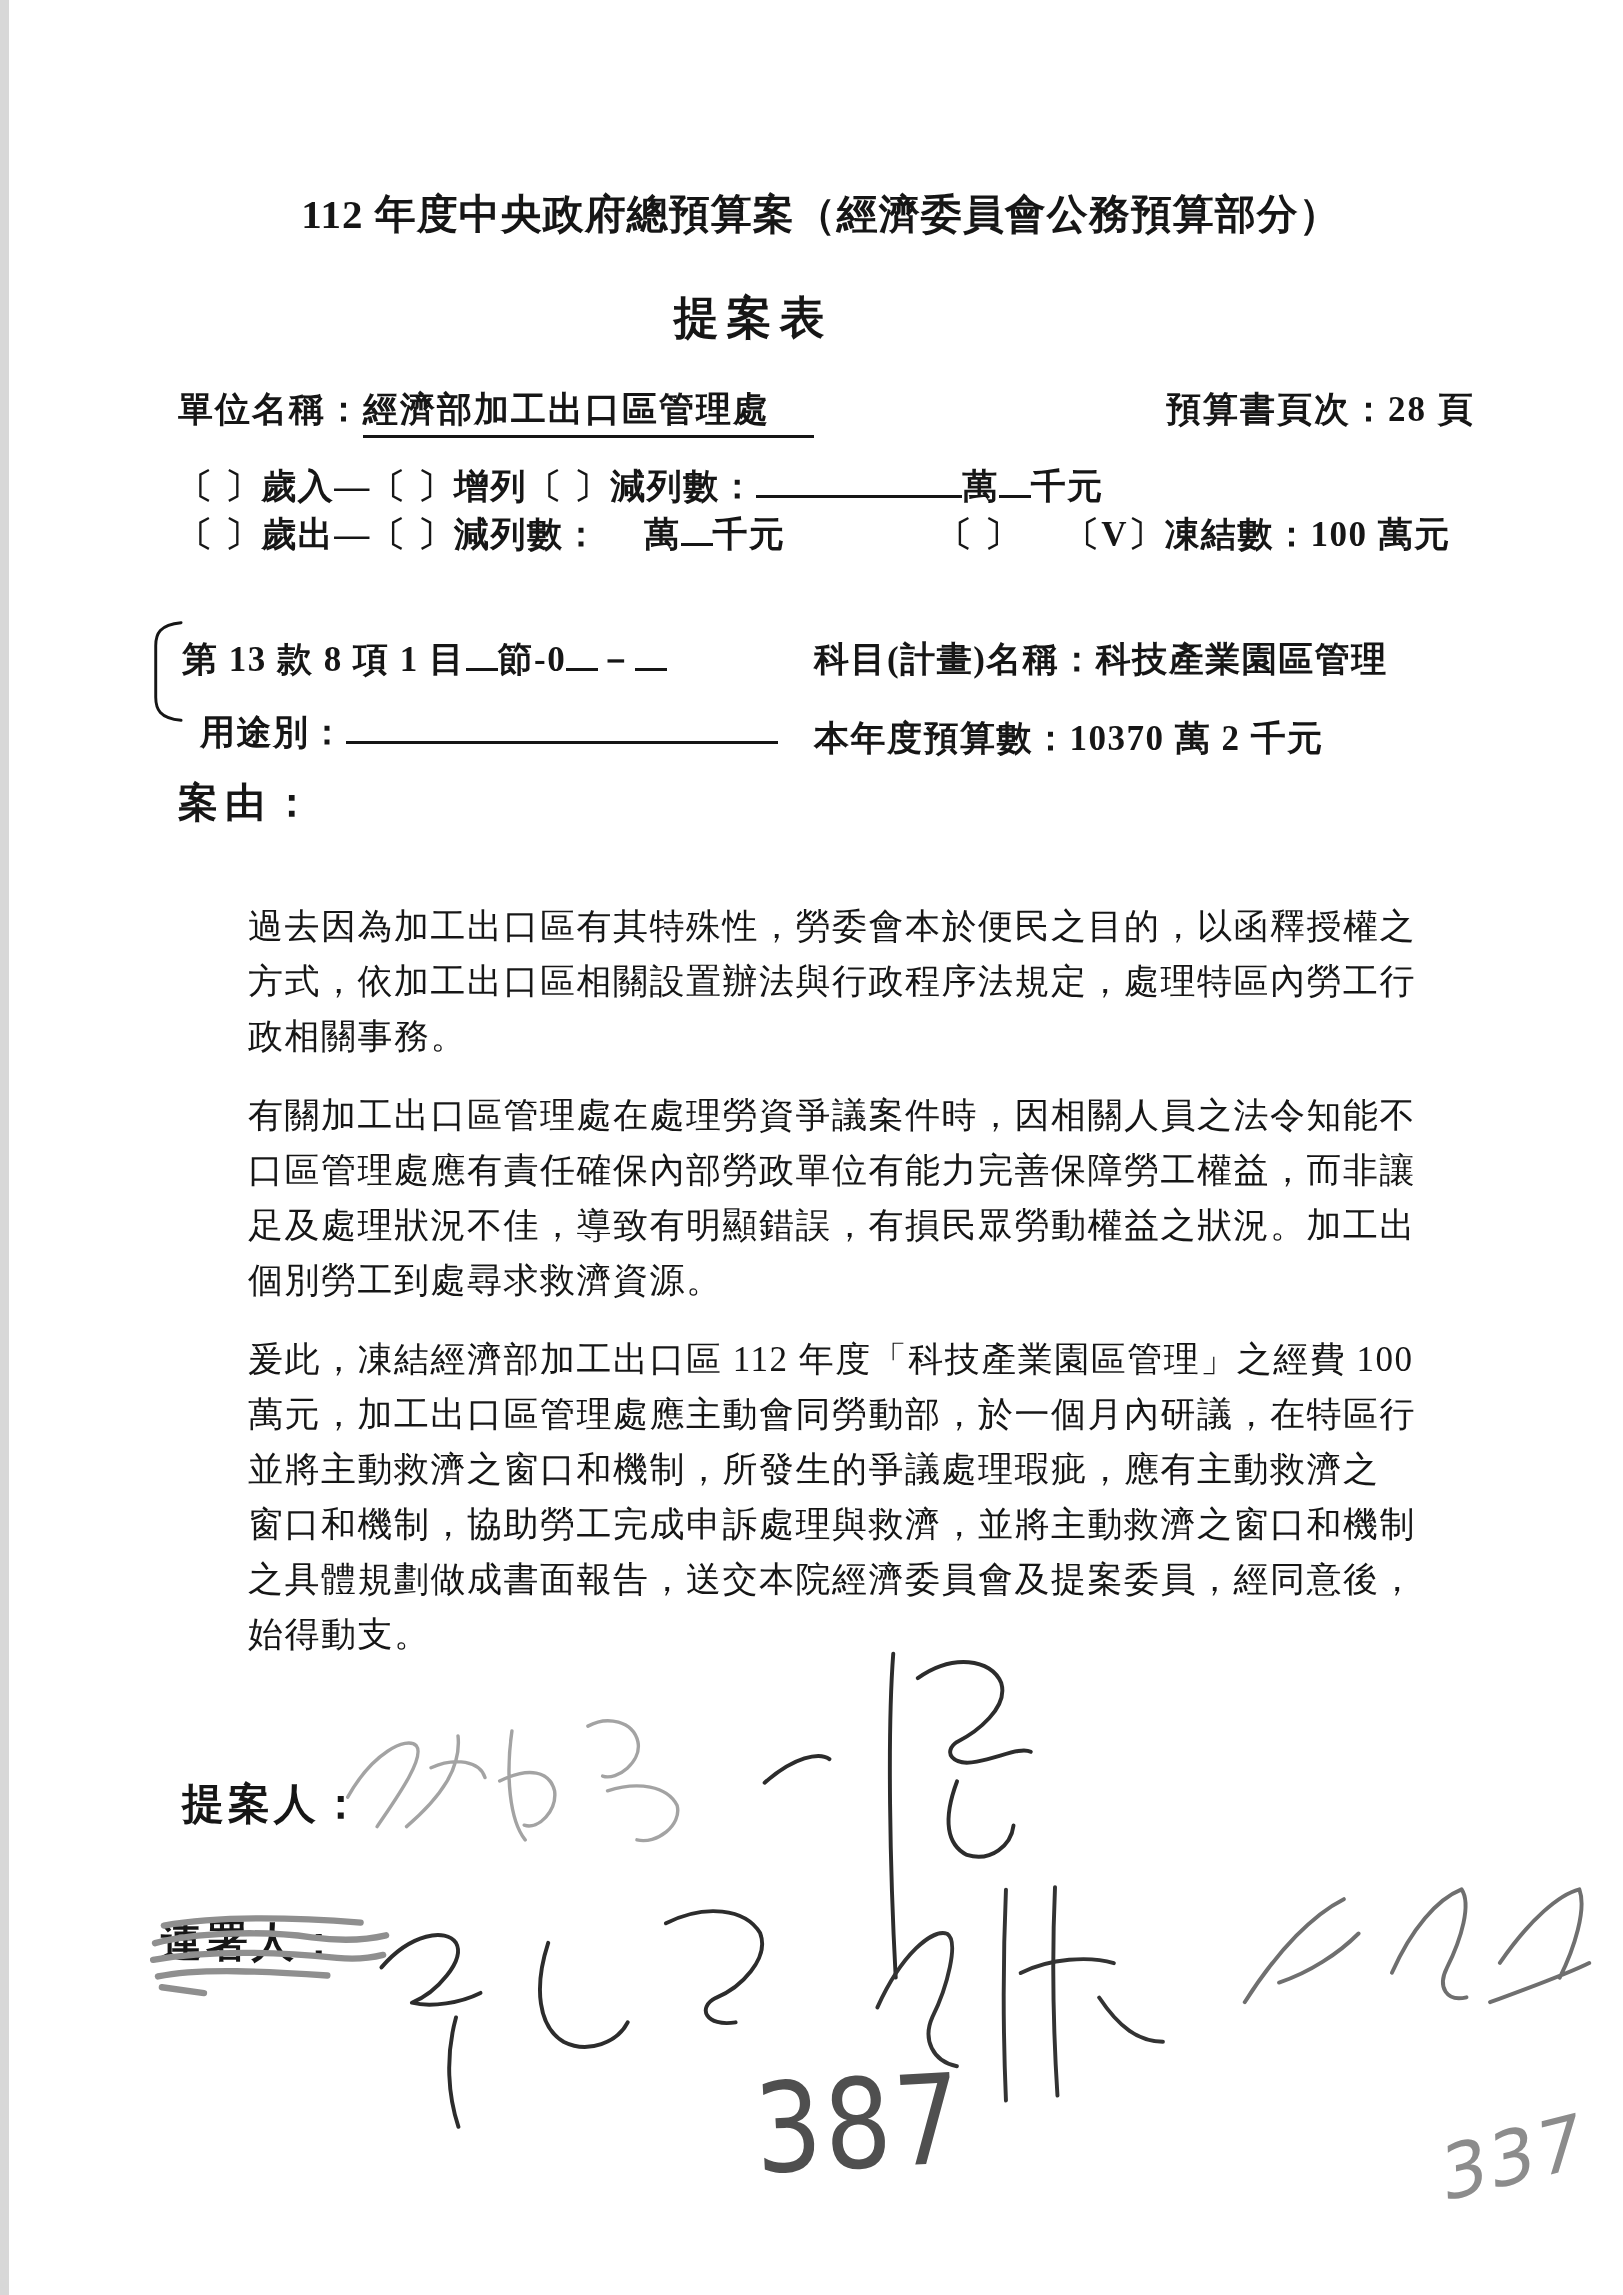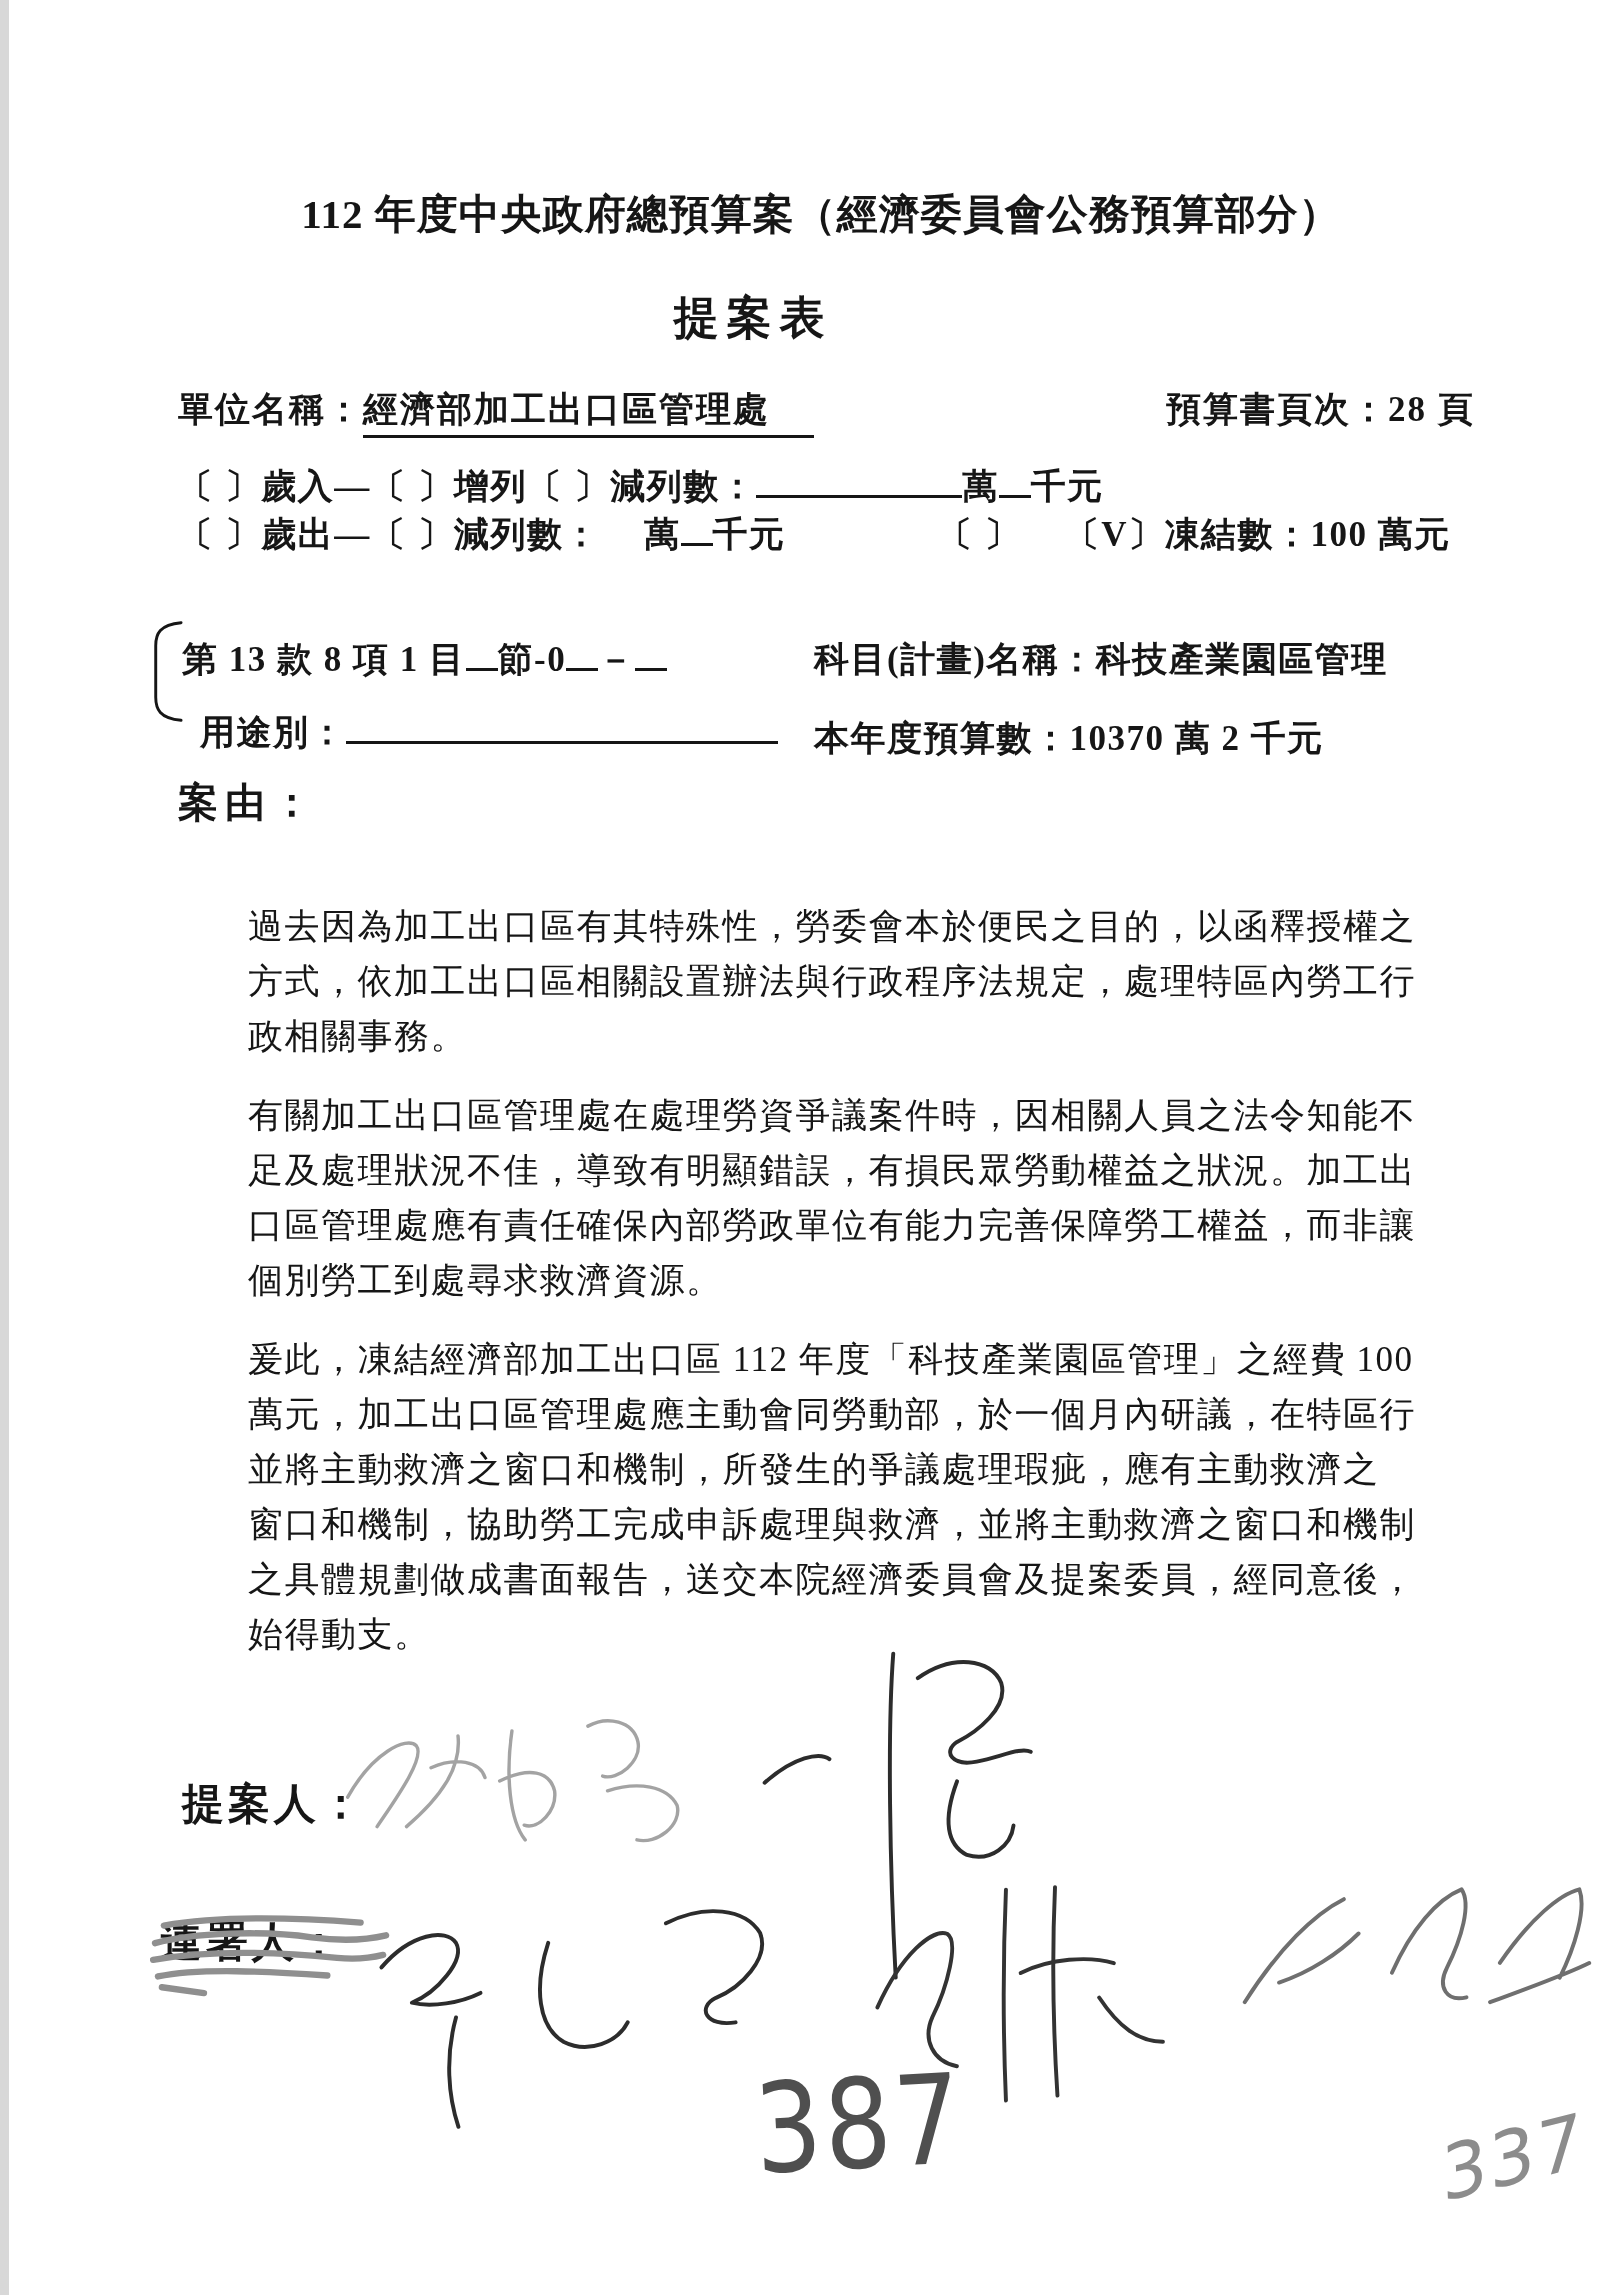--- a/index.html
+++ b/index.html
@@ -89,22 +89,22 @@
   <div class="abs case-label b">案由：</div>
 
   <div class="para p1">
     <div class="pline">過去因為加工出口區有其特殊性，勞委會本於便民之目的，以函釋授權之</div>
     <div class="pline">方式，依加工出口區相關設置辦法與行政程序法規定，處理特區內勞工行</div>
     <div class="pline">政相關事務。</div>
   </div>
 
   <div class="para p2">
     <div class="pline">有關加工出口區管理處在處理勞資爭議案件時，因相關人員之法令知能不</div>
+    <div class="pline">口區管理處應有責任確保內部勞政單位有能力完善保障勞工權益，而非讓</div>
     <div class="pline">足及處理狀況不佳，導致有明顯錯誤，有損民眾勞動權益之狀況。加工出</div>
-    <div class="pline">口區管理處應有責任確保內部勞政單位有能力完善保障勞工權益，而非讓</div>
     <div class="pline">個別勞工到處尋求救濟資源。</div>
   </div>
 
   <div class="para p3">
     <div class="pline">爰此，凍結經濟部加工出口區 112 年度「科技產業園區管理」之經費 100</div>
     <div class="pline">萬元，加工出口區管理處應主動會同勞動部，於一個月內研議，在特區行</div>
     <div class="pline">並將主動救濟之窗口和機制，所發生的爭議處理瑕疵，應有主動救濟之</div>
     <div class="pline">窗口和機制，協助勞工完成申訴處理與救濟，並將主動救濟之窗口和機制</div>
     <div class="pline">之具體規劃做成書面報告，送交本院經濟委員會及提案委員，經同意後，</div>
     <div class="pline">始得動支。</div>

